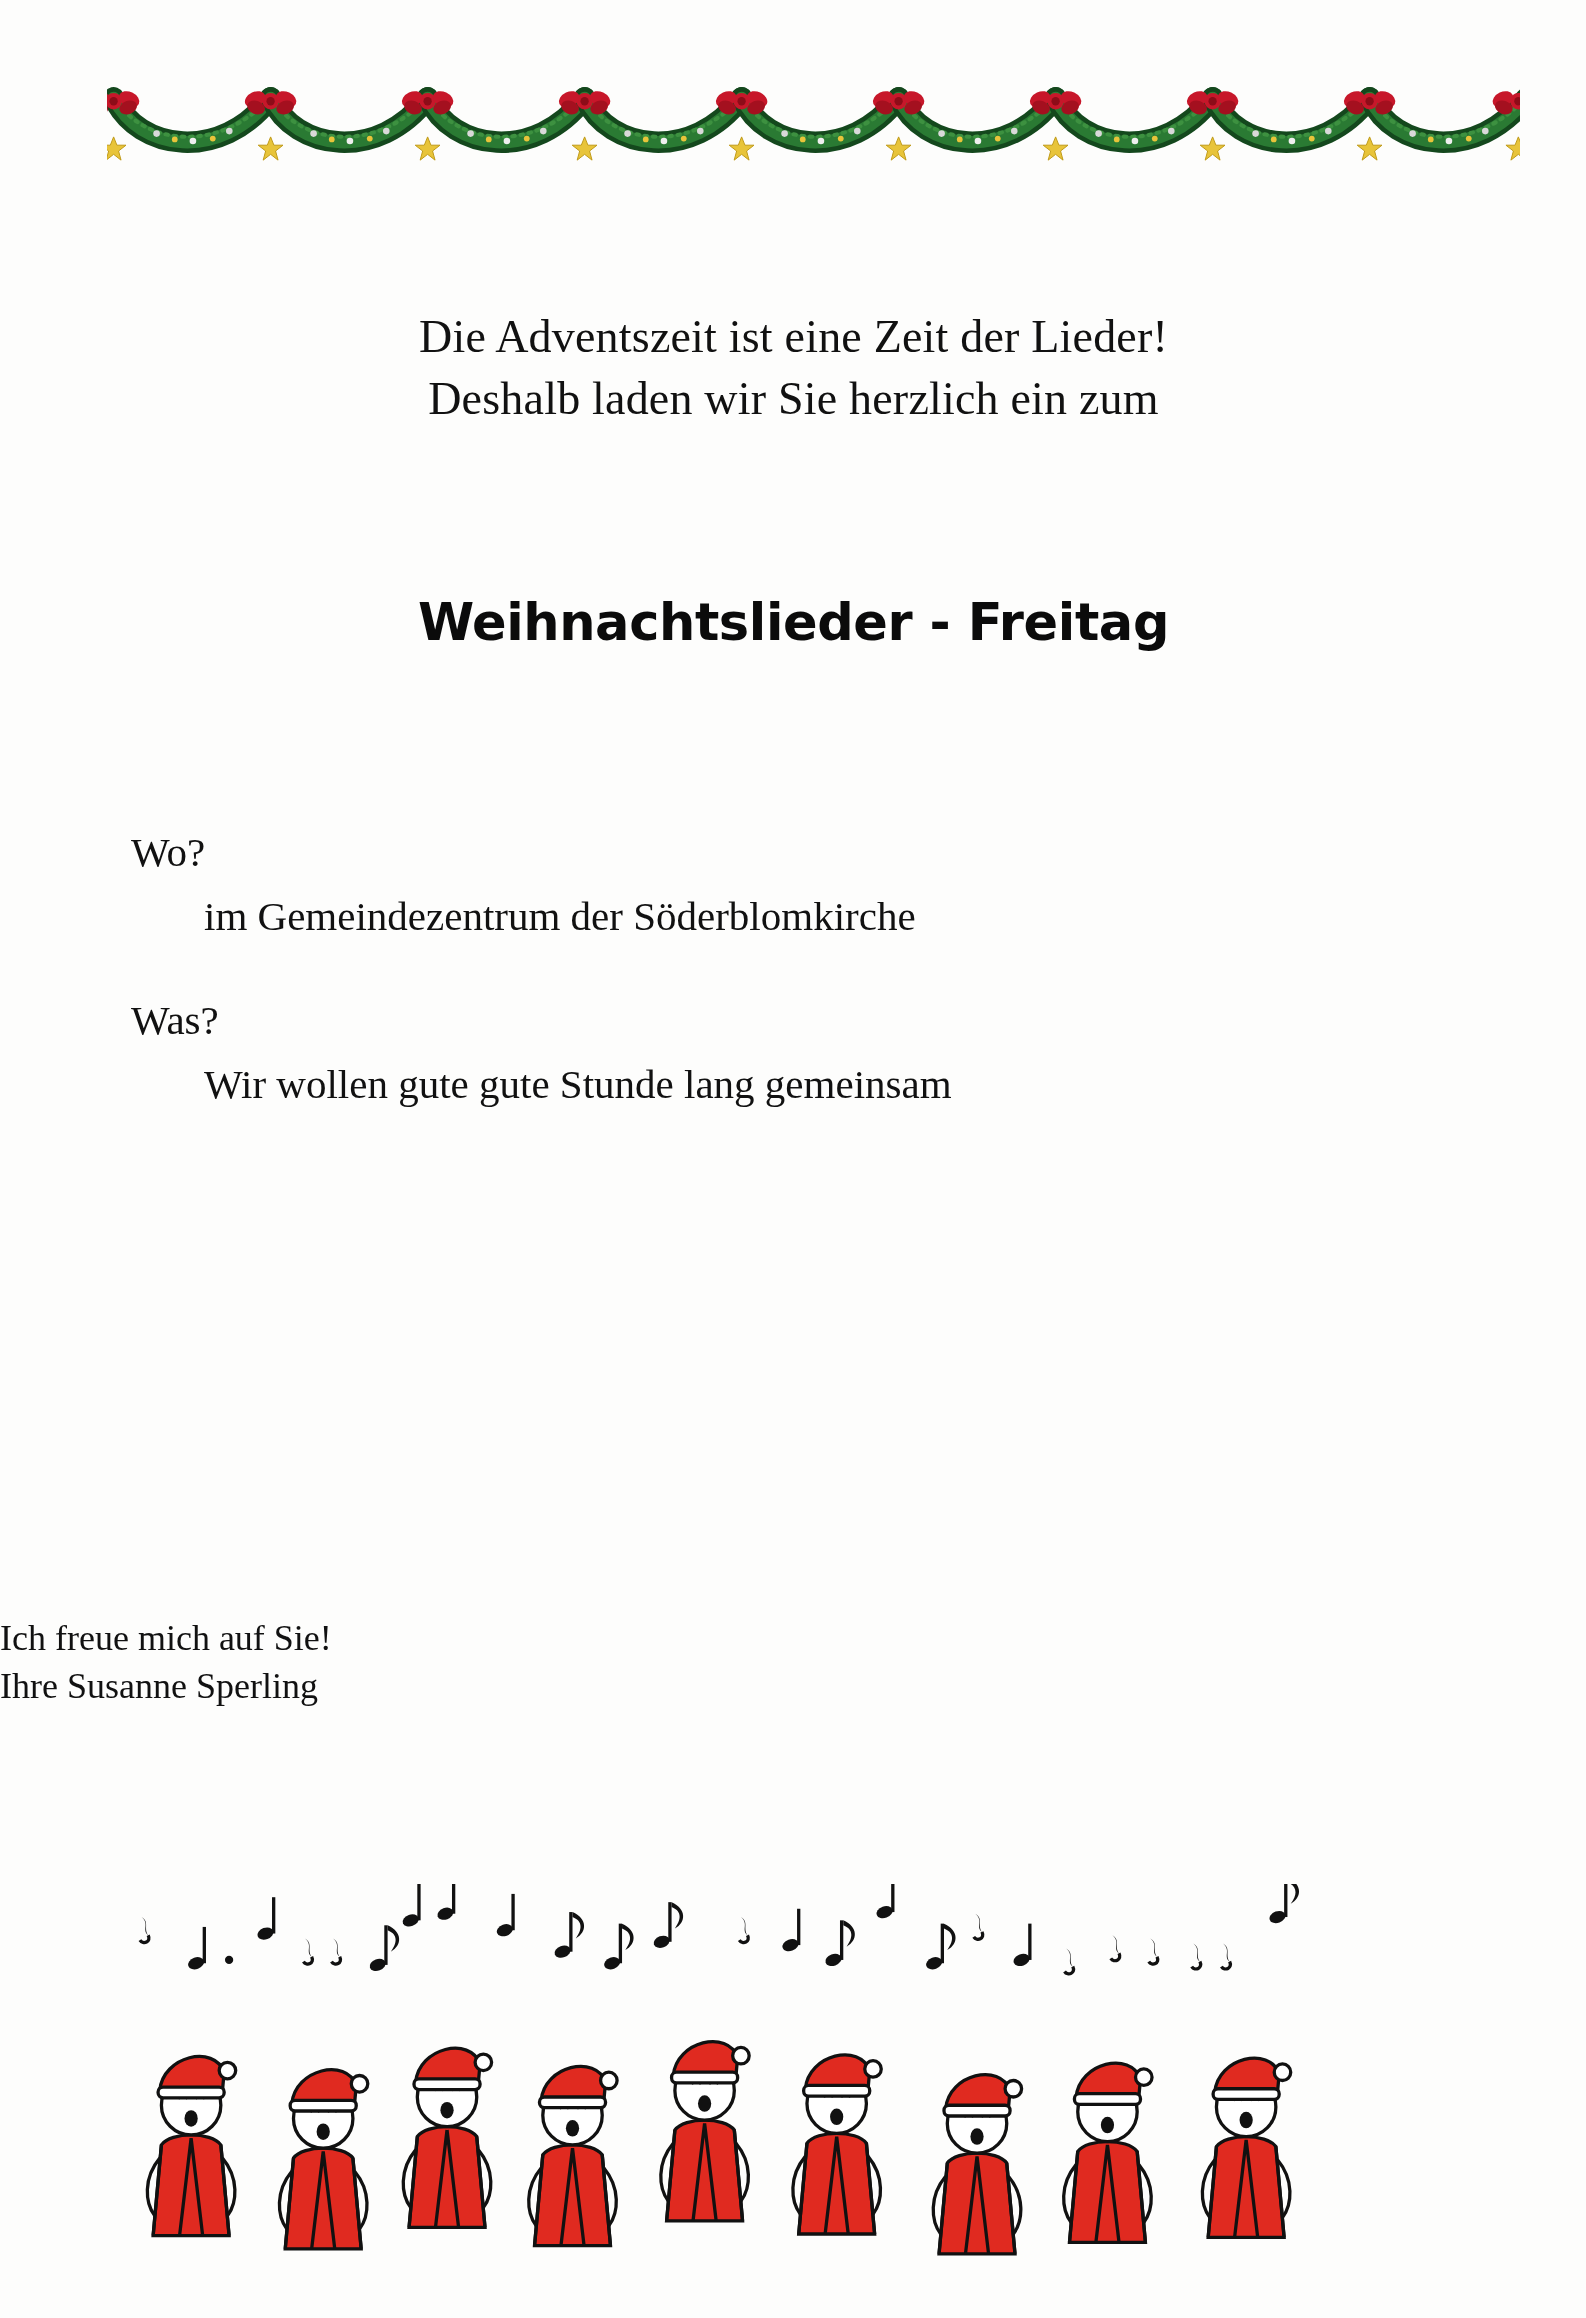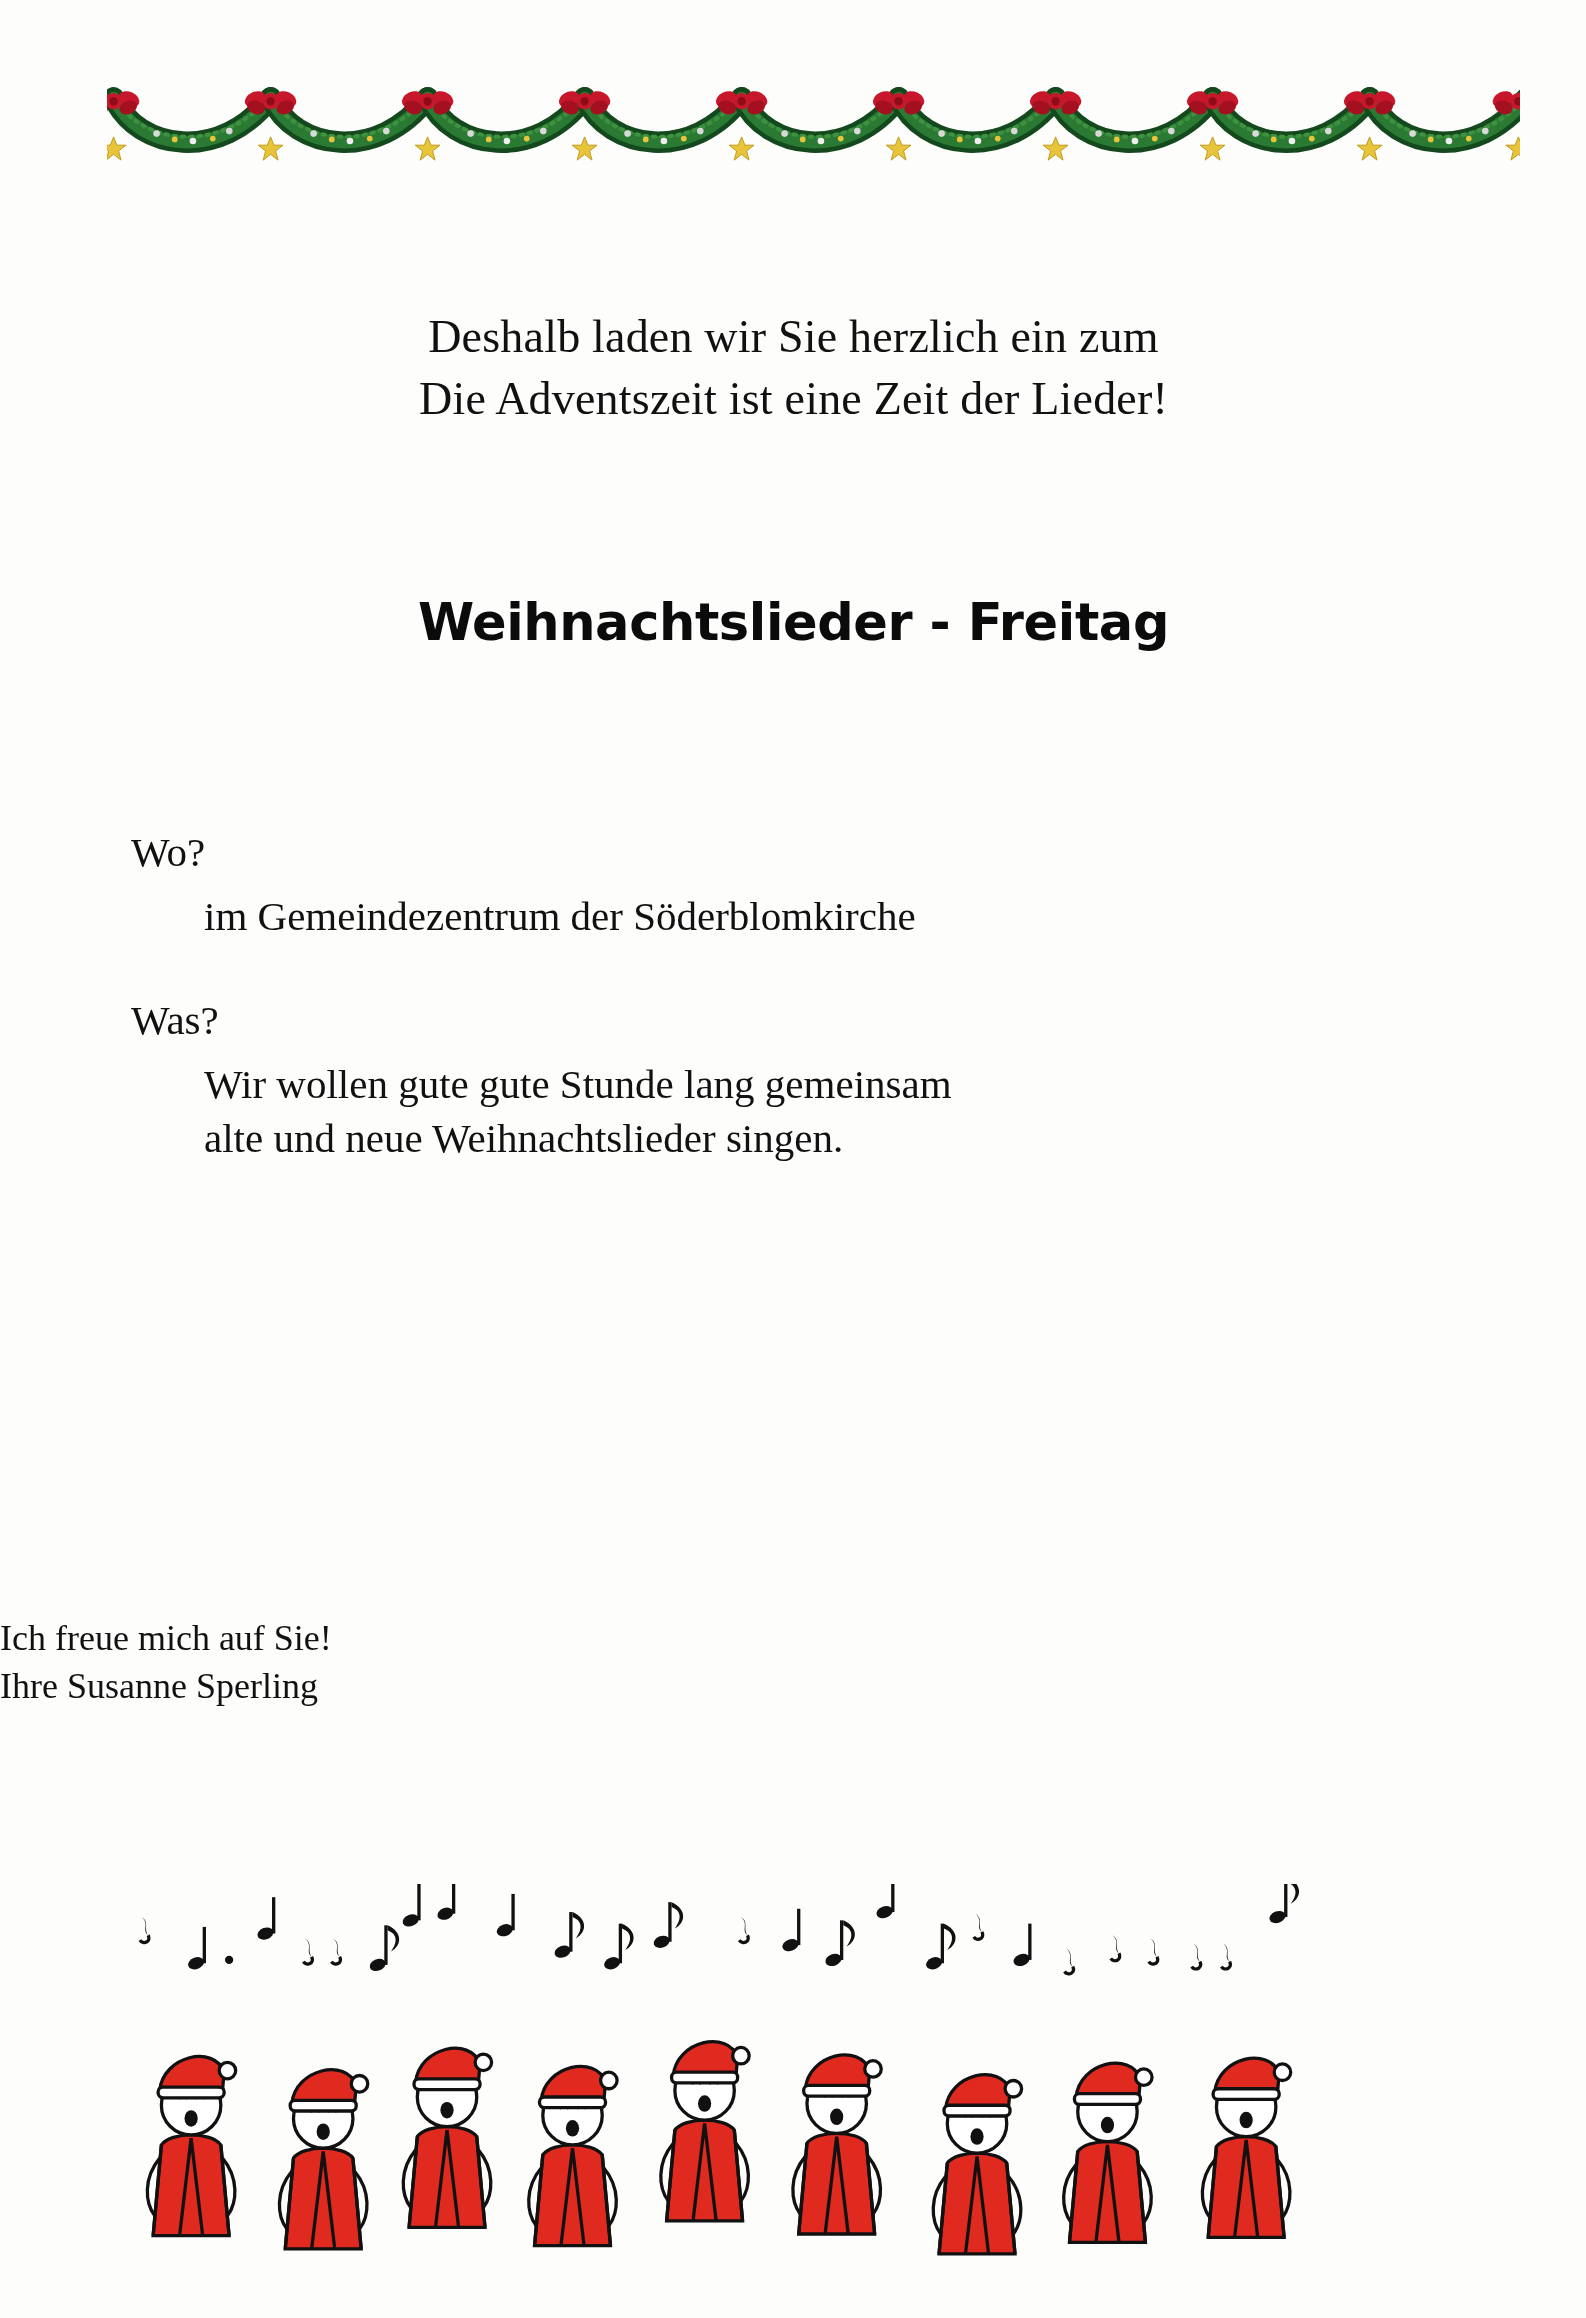--- a/index.html
+++ b/index.html
@@ -158,35 +158,34 @@
         <use href="#star" x="950" y="68"></use>
         <use href="#star" x="1140" y="68"></use>
         <use href="#star" x="1330" y="68"></use>
         <use href="#star" x="1520" y="68"></use>
         <use href="#star" x="1700" y="68"></use>
       </g>
     </svg>
   </div>
 
   <div class="intro">
+    <div>Die Adventszeit ist eine Zeit der Lieder!</div>
     <div>Deshalb laden wir Sie herzlich ein zum</div>
-    <div>Die Adventszeit ist eine Zeit der Lieder!</div>
   </div>
 
   <div class="headline">Weihnachtslieder - Freitag</div>
 
   <div class="qa">
     <div class="group">
       <div class="q">Wo?</div>
       <div class="a">im Gemeindezentrum der Söderblomkirche</div>
     </div>
     <div class="group">
       <div class="q">Was?</div>
       <div class="a">Wir wollen gute gute Stunde lang gemeinsam</div>
-      <div class="a" style="margin-top:1.7px">alte und neue Weihnachtslieder singen.</div>
     </div>
   </div>
 
   <div class="closing">
     <div>Ich freue mich auf Sie!</div>
     <div>Ihre Susanne Sperling</div>
   </div>
 
   <div class="choir">
     <svg viewBox="0 0 1620 470" preserveAspectRatio="xMidYMid meet" aria-hidden="true">

